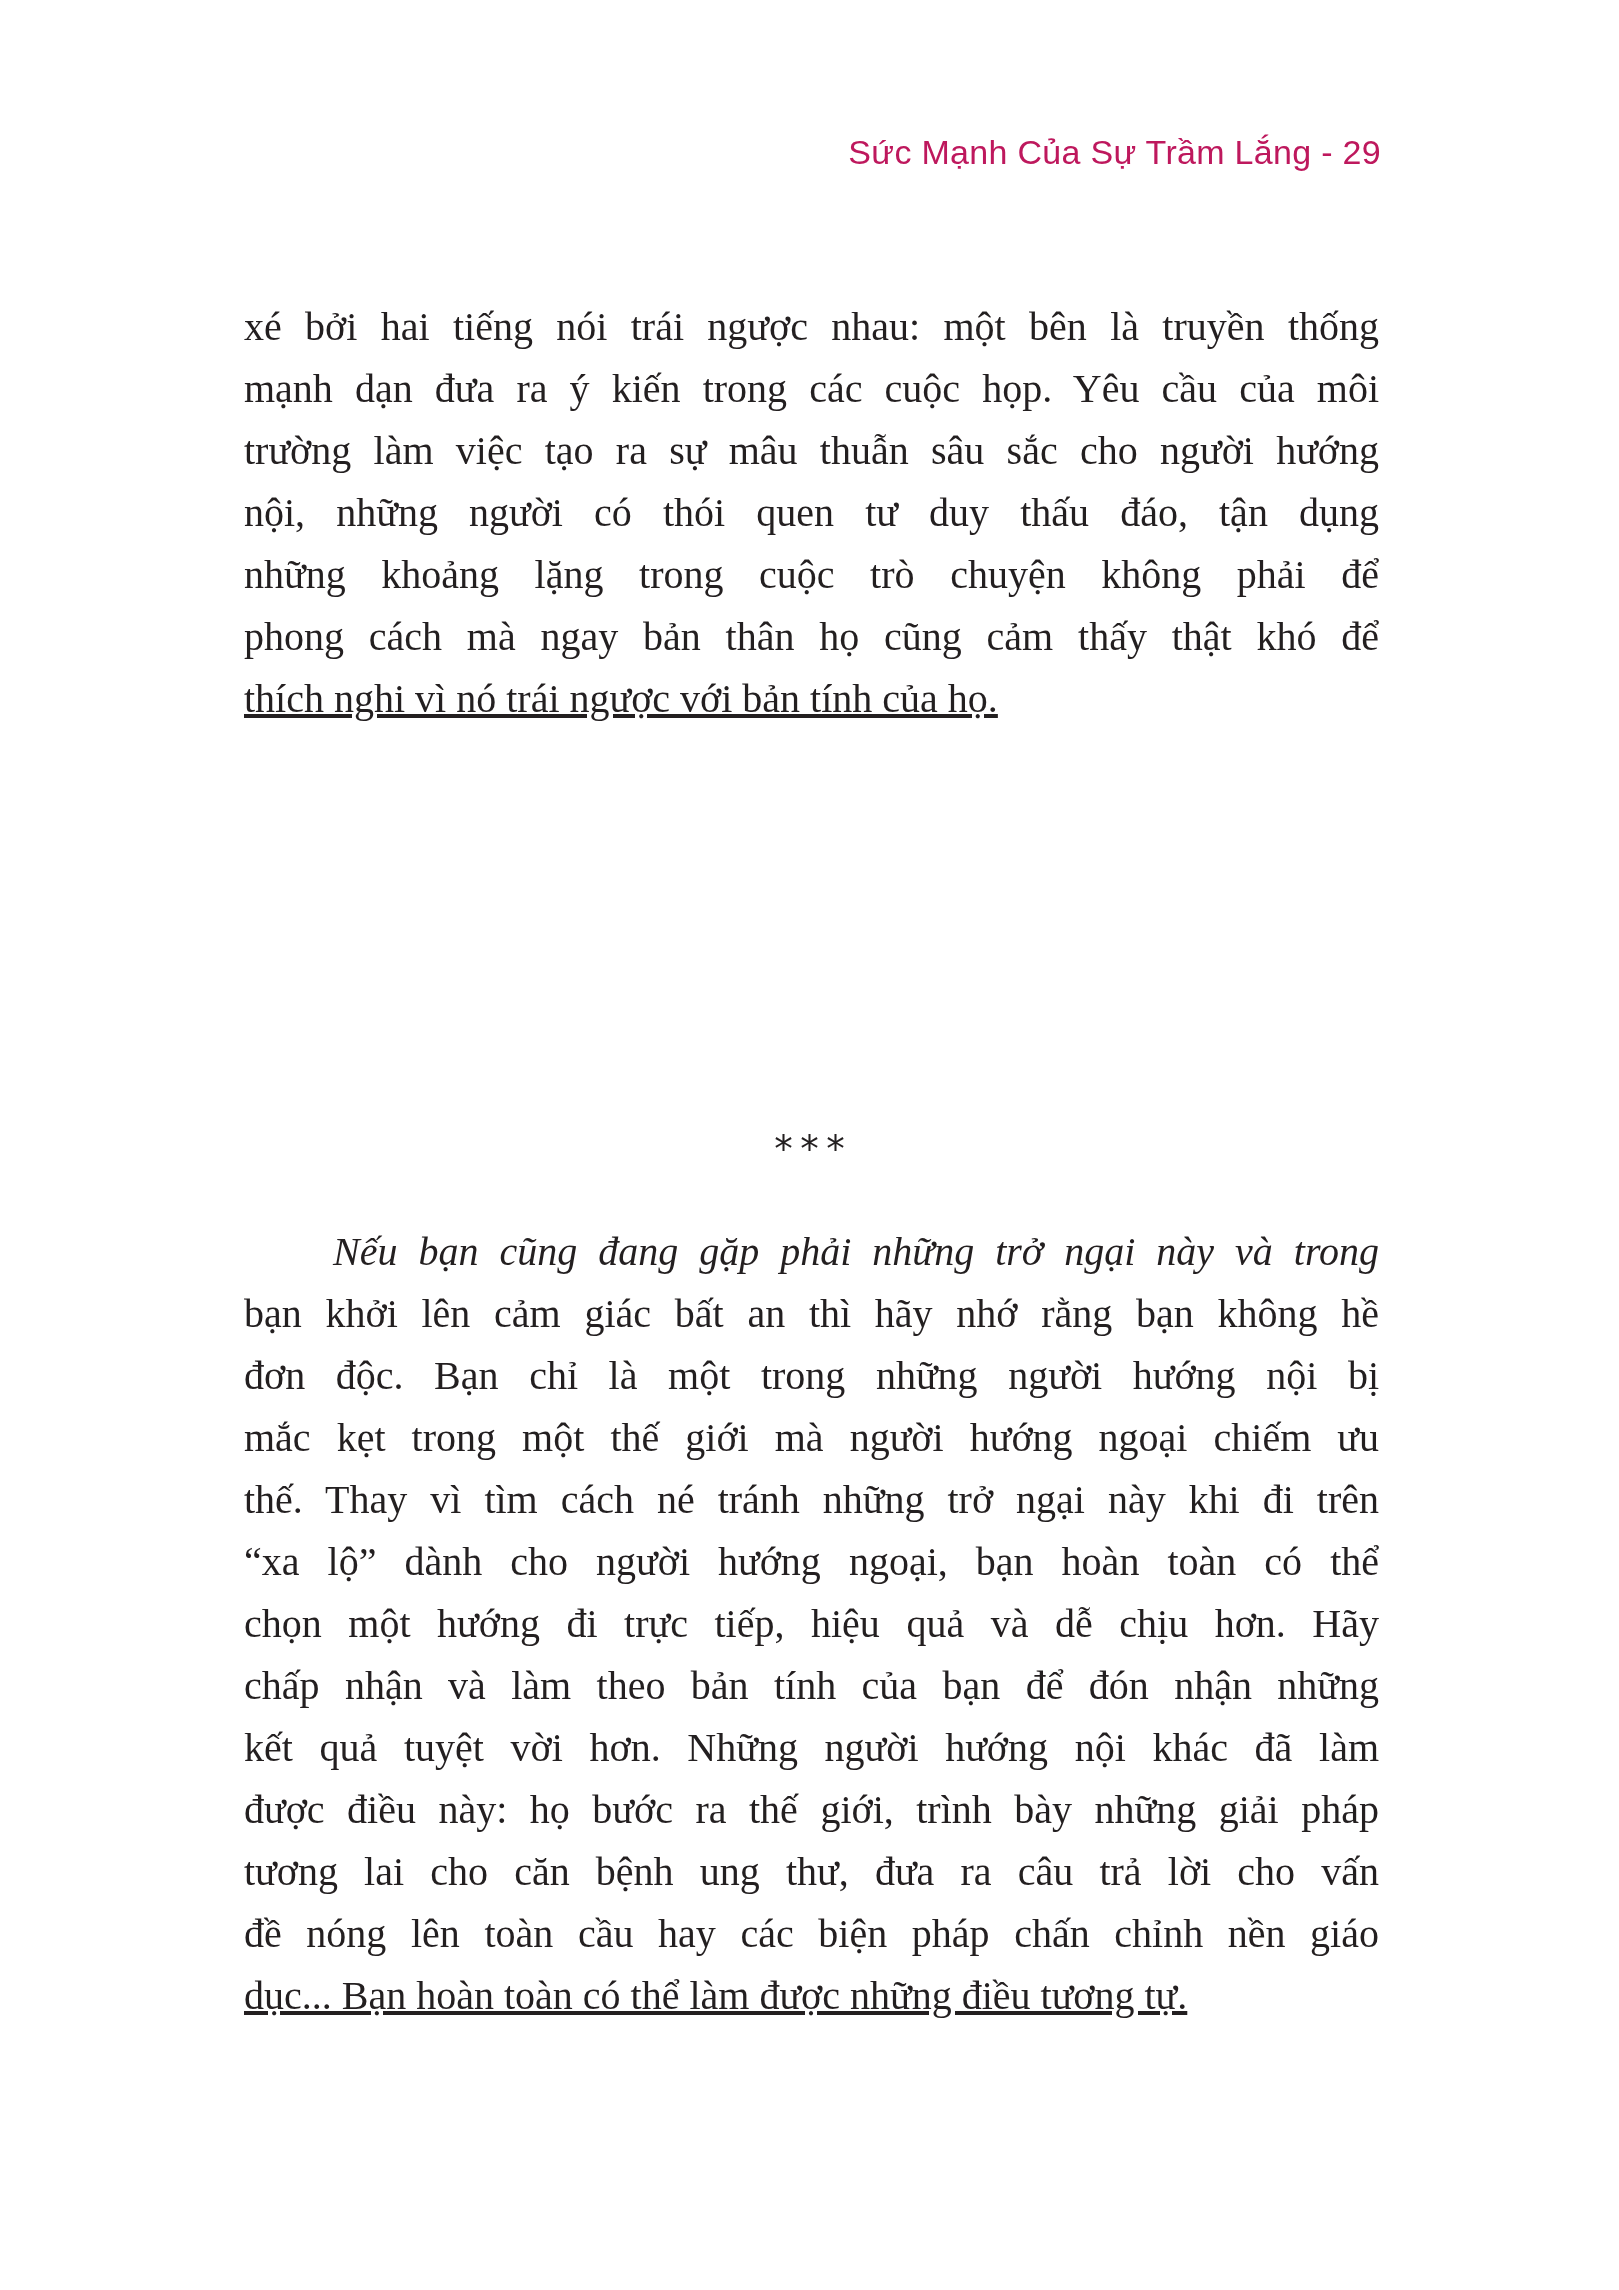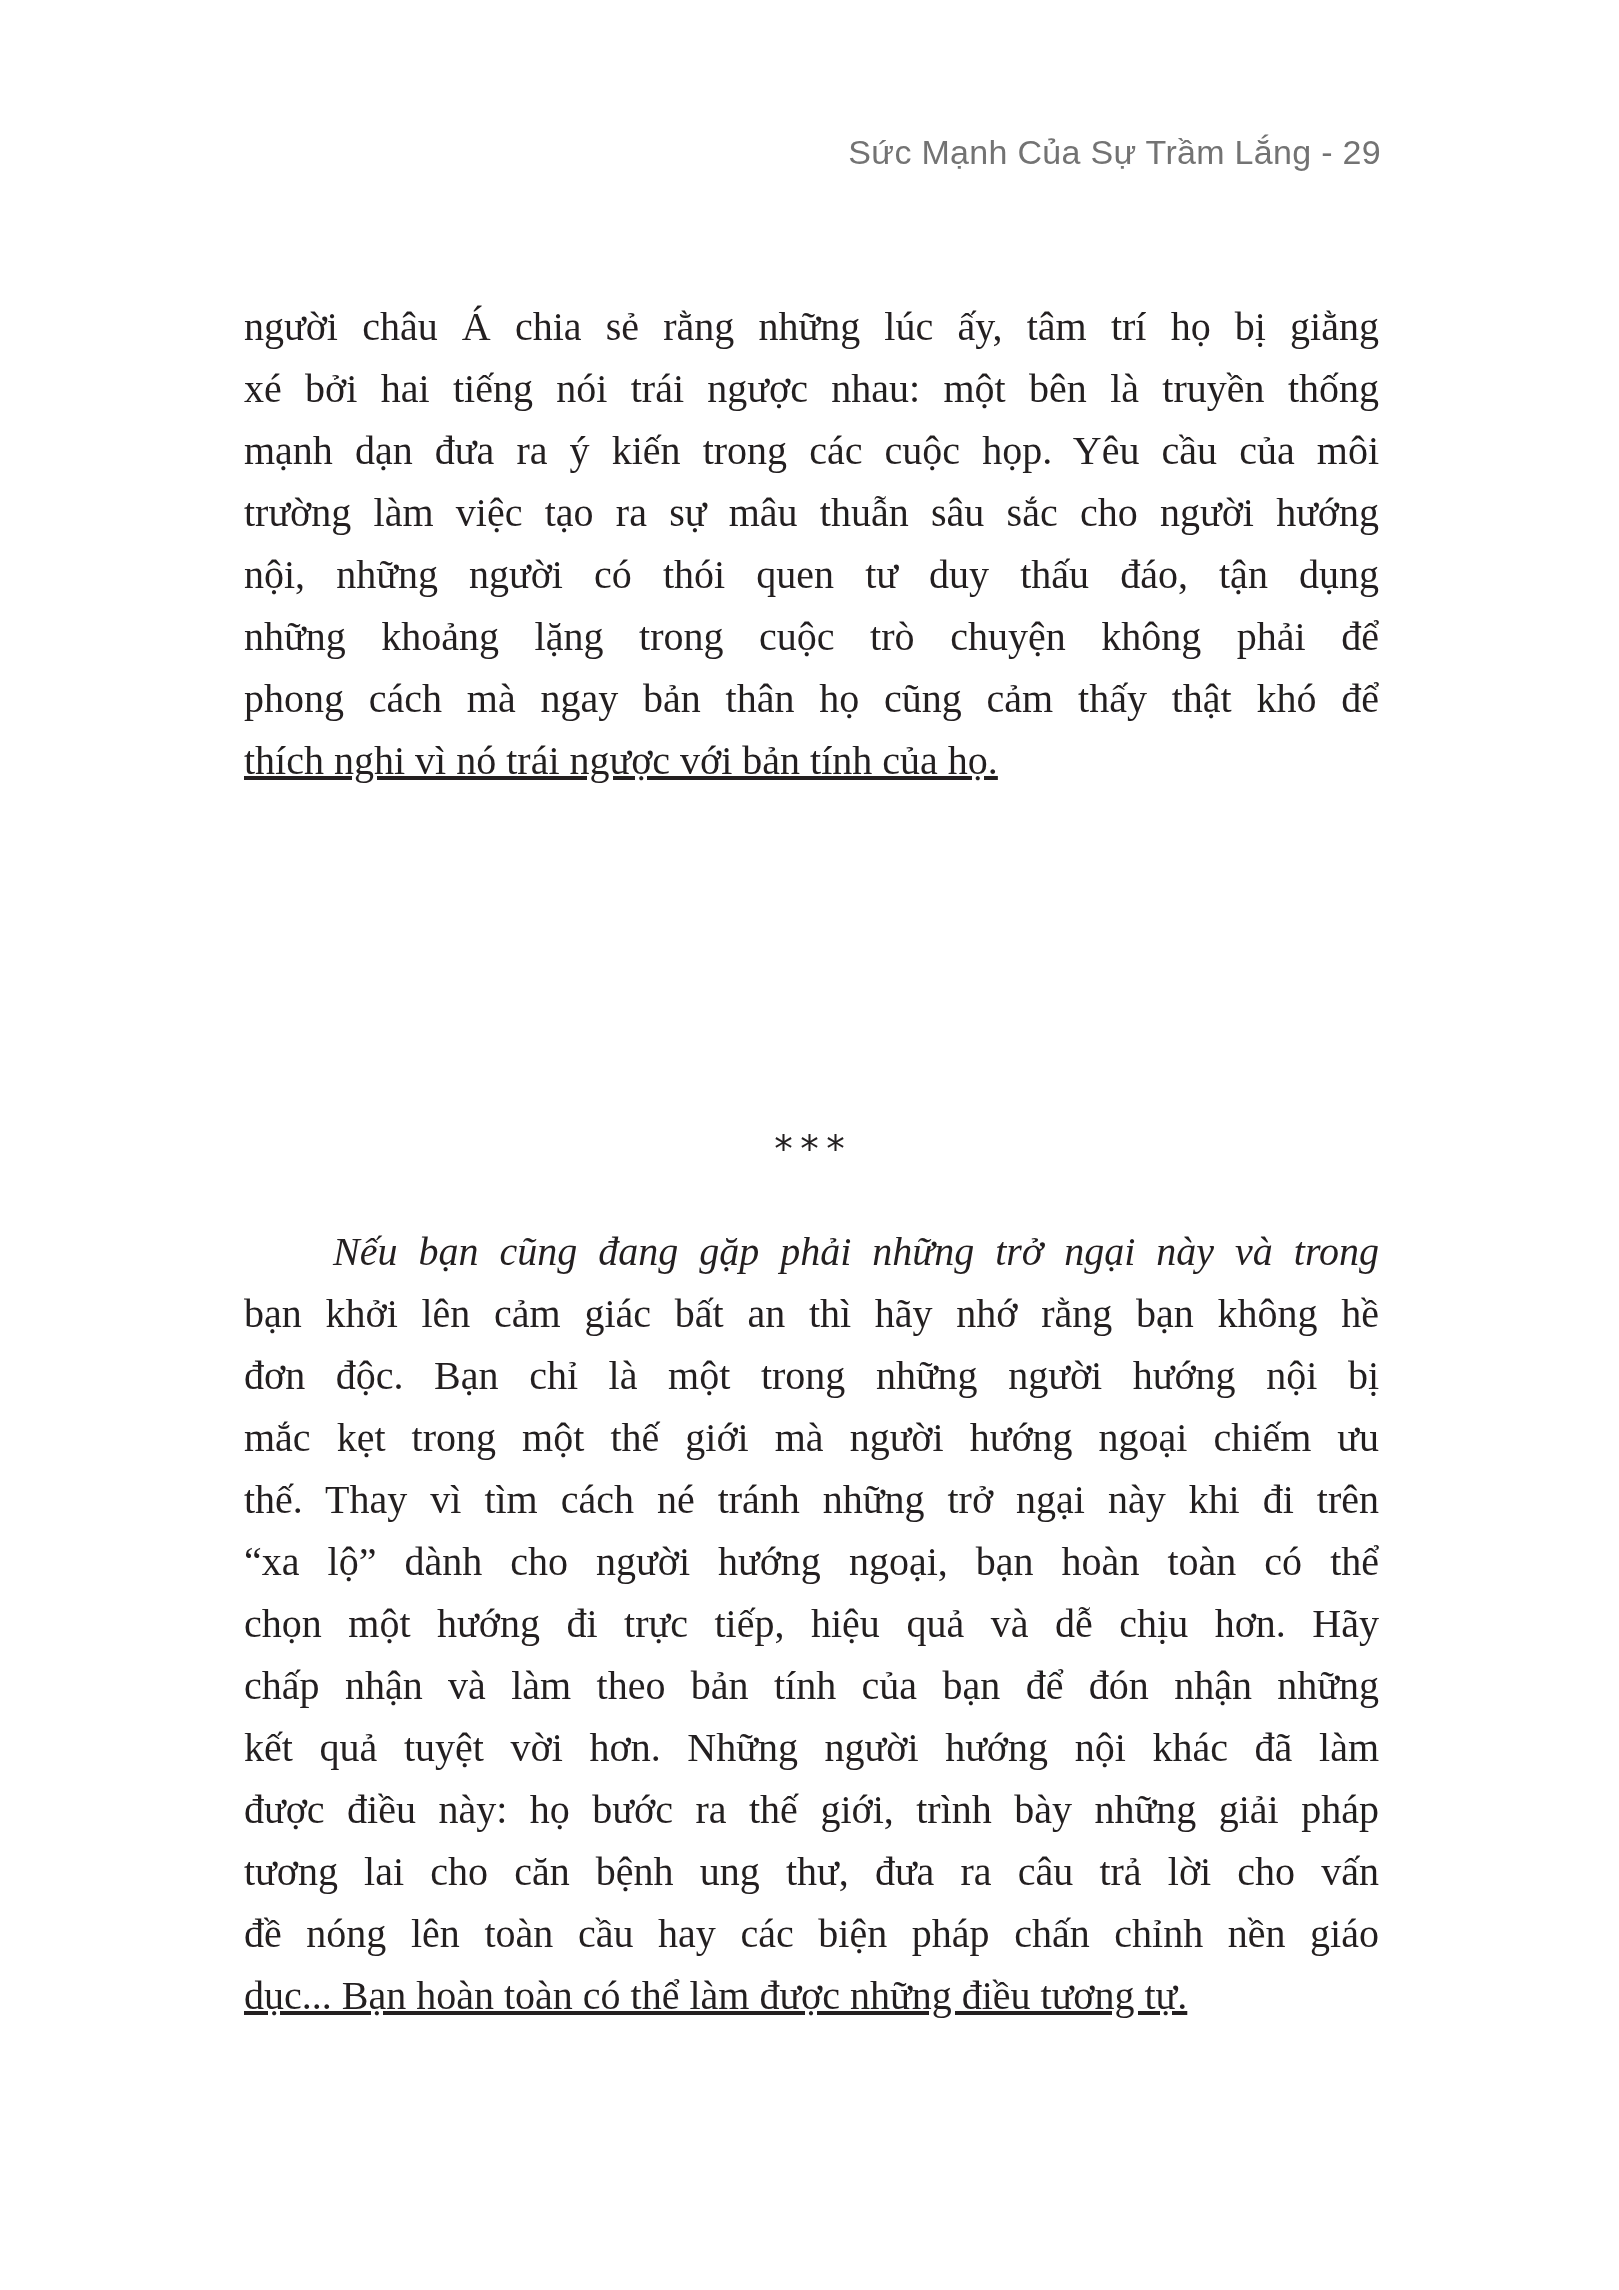--- a/index.html
+++ b/index.html
@@ -14,21 +14,21 @@
       overflow: hidden;
       color: #231f20;
     }
     .running-header {
       position: absolute;
       top: 133px;
       right: 238px;
       font-family: "Liberation Sans", "DejaVu Sans", sans-serif;
       font-size: 34px;
       letter-spacing: 0.3px;
-      color: #737373;
+      color: #be185d;
       white-space: nowrap;
     }
     .body-text {
       position: absolute;
       left: 244px;
       width: 1135px;
       font-family: "Liberation Serif", "DejaVu Serif", serif;
       font-size: 40px;
       line-height: 62px;
       color: #231f20;
@@ -67,21 +67,20 @@
       padding-left: 7.5px;
       box-sizing: border-box;
     }
   </style>
 </head>
 <body>
 
 <div class="running-header">Sức Mạnh Của Sự Trầm Lắng - 29</div>
 
 <div class="body-text para-1">
-  <span class="line">người châu Á chia sẻ rằng những lúc ấy, tâm trí họ bị giằng</span>
   <span class="line">xé bởi hai tiếng nói trái ngược nhau: một bên là truyền thống</span>
   <span class="line">mạnh dạn đưa ra ý kiến trong các cuộc họp. Yêu cầu của môi</span>
   <span class="line">trường làm việc tạo ra sự mâu thuẫn sâu sắc cho người hướng</span>
   <span class="line">nội, những người có thói quen tư duy thấu đáo, tận dụng</span>
   <span class="line">những khoảng lặng trong cuộc trò chuyện không phải để</span>
   <span class="line">phong cách mà ngay bản thân họ cũng cảm thấy thật khó để</span>
   <span class="line last">thích nghi vì nó trái ngược với bản tính của họ.</span>
 </div>
 
 <div class="separator">***</div>

